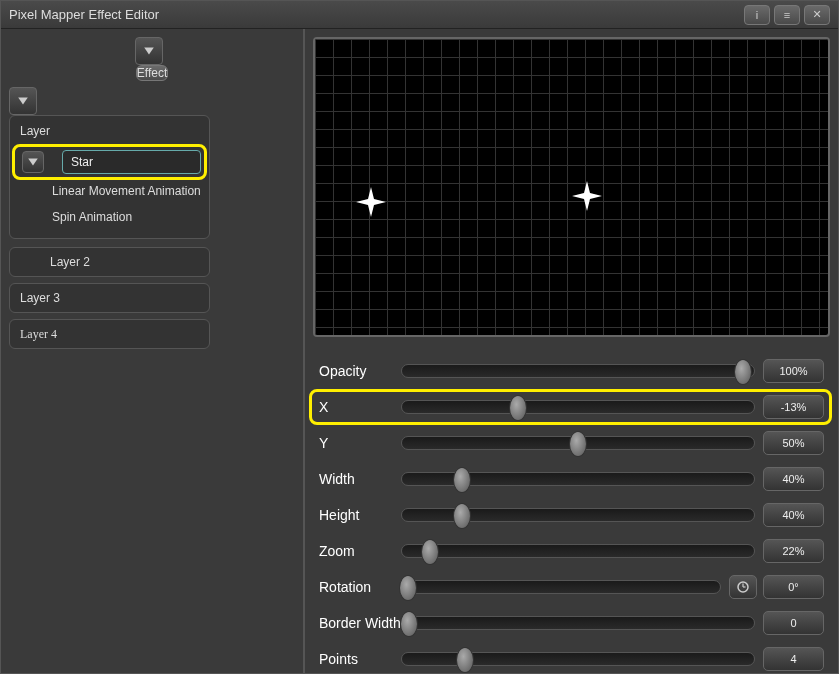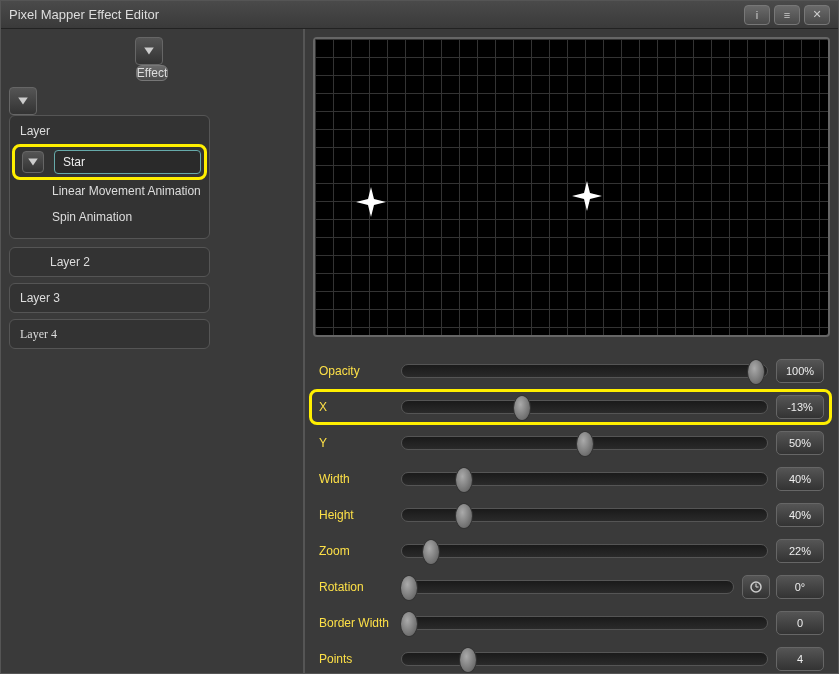--- a/index.html
+++ b/index.html
@@ -12,35 +12,35 @@
   .right { flex: 1; display: flex; flex-direction: column; background: #3a3a3a; border-left: 2px solid #555; }
   .rowbtn { display: flex; align-items: center; margin-bottom: 6px; flex-direction: column; }
   .tribtn { width: 28px; height: 28px; background: linear-gradient(#555,#333); border: 1px solid #666; border-radius: 4px; margin-right: 6px; display: flex; align-items: center; justify-content: center; cursor: pointer; }
   .tribtn svg { width: 12px; height: 12px; }
   .eff-btn { flex: 1; height: 28px; background: linear-gradient(#6a6a6a,#4a4a4a); border: 1px solid #777; border-radius: 6px; color: #ddd; font-size: 12px; display: flex; align-items: center; justify-content: center; cursor: pointer; }
   .panel { border: 1px solid #555; border-radius: 6px; background: #333; margin-left: 34px; margin-bottom: 8px; }
   .panel-head { padding: 8px 10px; color: #ddd; font-size: 12px; }
   .sub { padding: 4px 8px 8px 8px; }
   .sub-row { display: flex; align-items: center; margin-bottom: 4px; padding-left: 4px; }
   .tribtn.small { width: 22px; height: 22px; }
-  .star-box { flex: 1; height: 24px; border: 1px solid #6aa; border-radius: 4px; background: #2a2a2a; color: #eee; font-size: 12px; display: flex; align-items: center; padding: 0 8px; margin-left: 4px; }
+  .star-box { flex: 1; height: 24px; border: 1px solid #6aa; border-radius: 4px; background: #2a2a2a; color: #eee; font-size: 12px; display: flex; align-items: center; padding: 0 8px; margin-left: 12px; }
   .hl { position: relative; }
   .hl::after { content:''; position:absolute; left:-6px; right:-6px; top:-6px; bottom:-6px; border:3px solid #ffef00; border-radius:8px; pointer-events:none; }
   .sub-label { color: #ddd; font-size: 12px; padding: 6px 0 6px 34px; }
   .layer-btn { height: 30px; border: 1px solid #555; border-radius: 6px; background: #333; color: #ddd; font-size: 12px; display: flex; align-items: center; padding: 0 10px; margin-left: 34px; margin-bottom: 6px; cursor: pointer; }
   .preview { height: 300px; margin: 8px; border: 2px solid #666; border-radius: 4px; background: #000; position: relative; overflow: hidden; }
   .grid { position:absolute; inset:0; background-image: linear-gradient(#333 1px, transparent 1px), linear-gradient(90deg, #333 1px, transparent 1px); background-size: 18px 18px; }
   .star { position:absolute; width:30px; height:30px; }
   .params { flex:1; padding: 8px 14px; overflow: hidden; }
   .prow { display:flex; align-items:center; height:36px; }
-  .plabel { width:82px; color:#fde047; font-size:12px; }
+  .plabel { width:82px; color:#ffffff; font-size:14px; }
   .slider { flex:1; height:14px; position:relative; background: linear-gradient(#1a1a1a,#2a2a2a); border:1px solid #555; border-radius:7px; margin-right:8px; }
   .thumb { position:absolute; top:-6px; width:18px; height:26px; background: radial-gradient(ellipse at 40% 35%, #aaa, #555); border-radius:50%; border:1px solid #333; transform:translateX(-50%); }
   .extra-btn { width:28px; height:24px; background:linear-gradient(#555,#333); border:1px solid #666; border-radius:5px; margin-right:6px; display:flex; align-items:center; justify-content:center; }
-  .valbox { width:48px; height:24px; background:linear-gradient(#555,#333); border:1px solid #666; border-radius:5px; color:#eee; font-size:11px; display:flex; align-items:center; justify-content:center; }
+  .valbox { width:61px; height:24px; background:linear-gradient(#555,#333); border:1px solid #666; border-radius:5px; color:#eee; font-size:11px; display:flex; align-items:center; justify-content:center; }
   .prow.hl2 { position:relative; }
   .prow.hl2::after { content:''; position:absolute; left:-10px; right:-8px; top:0px; bottom:0px; border:3px solid #ffef00; border-radius:8px; pointer-events:none; }
 </style>
 </head>
 <body>
 
 <div class="titlebar">
   <div class="title">Pixel Mapper Effect Editor</div>
   <div class="wbtn">i</div>
   <div class="wbtn">≡</div>

